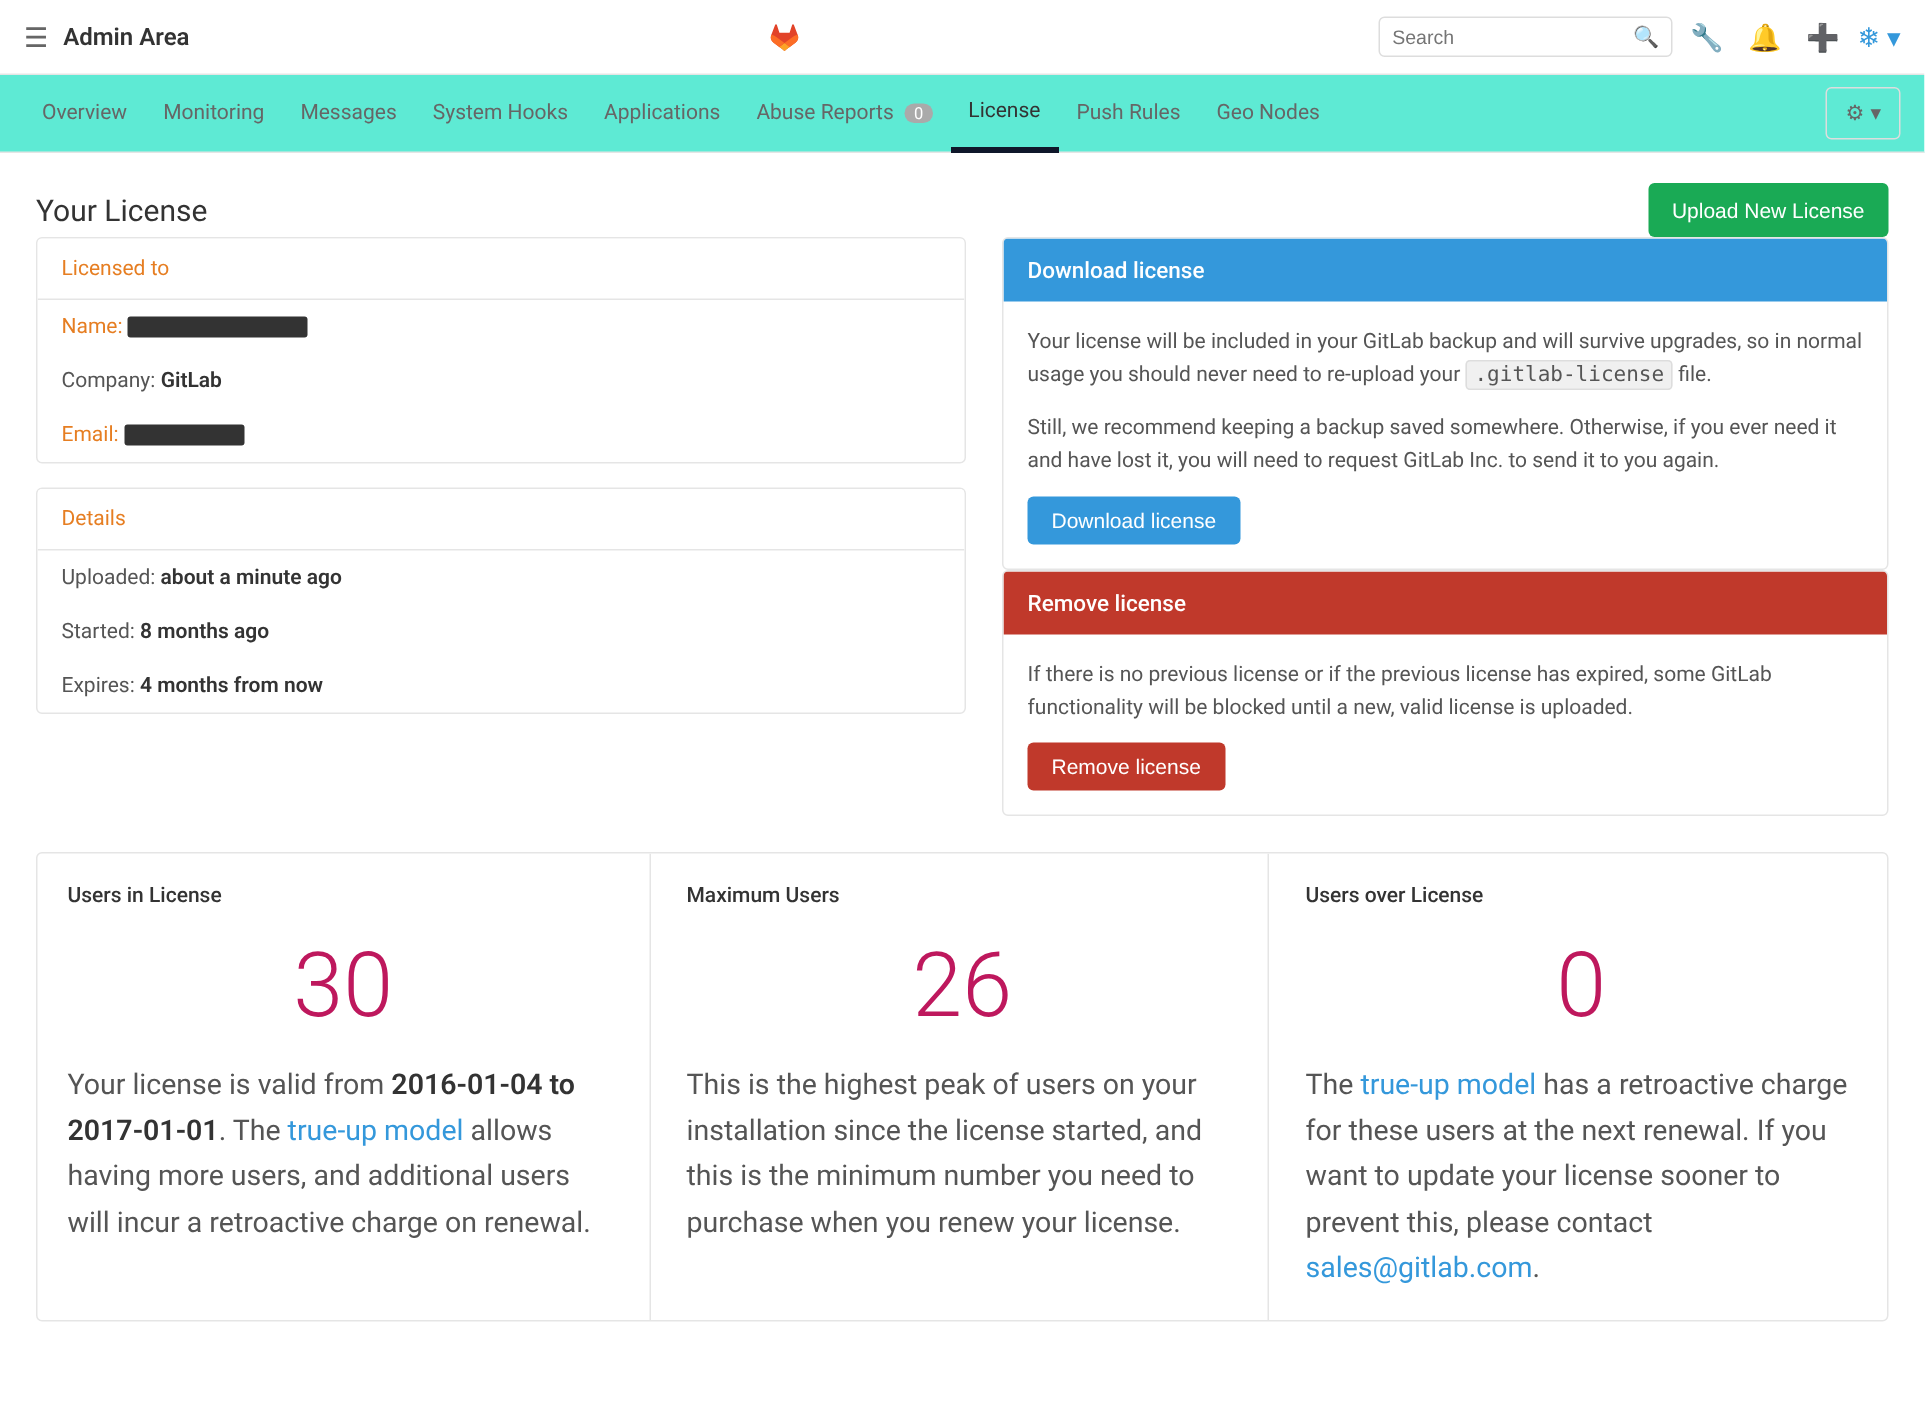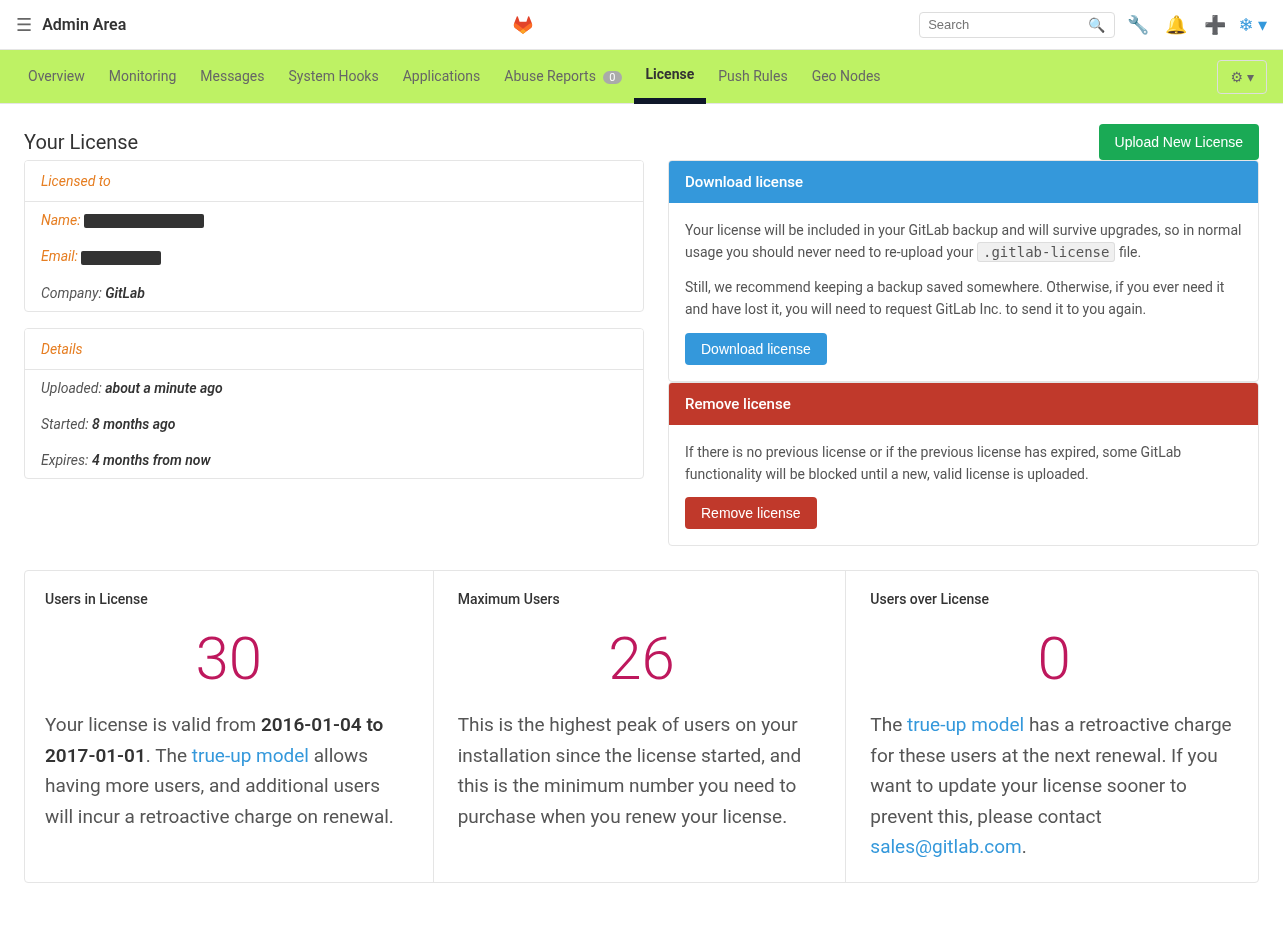--- a/index.html
+++ b/index.html
@@ -13,40 +13,40 @@
     .header-center { flex: 1; display: flex; justify-content: center; }
     .gitlab-logo { width: 36px; height: 36px; }
     .header-right { display: flex; align-items: center; gap: 8px; }
     .search-box { display: flex; align-items: center; border: 1px solid #ddd; border-radius: 4px; padding: 4px 8px; width: 196px; }
     .search-box input { border: none; outline: none; font-size: 13px; width: 100%; background: transparent; }
     .search-icon-btn { color: #999; cursor: pointer; }
     .header-icon { color: #666; cursor: pointer; font-size: 18px; padding: 4px; }
     .snowflake-icon { color: #3498db; cursor: pointer; font-size: 18px; }
 
     
-    .nav { display: flex; align-items: center; border-bottom: 1px solid #e5e5e5; padding: 0 16px; background: #bef264; }
+    .nav { display: flex; align-items: center; border-bottom: 1px solid #e5e5e5; padding: 0 16px; background: #5eead4; }
     .nav-item { padding: 16px 12px; color: #666; cursor: pointer; font-size: 14px; text-decoration: none; white-space: nowrap; border-bottom: 2px solid transparent; margin-bottom: -1px; }
-    .nav-item.active { color: #333; border-bottom: 6px solid #0f172a; font-weight: 700; }
+    .nav-item.active { color: #333; border-bottom: 4px solid #0f172a; font-weight: 400; }
     .nav-item .badge { background: #aaa; color: #fff; border-radius: 10px; padding: 0 6px; font-size: 11px; margin-left: 4px; }
     .nav-right { margin-left: auto; }
     .nav-gear { display: flex; align-items: center; gap: 4px; padding: 8px 12px; border: 1px solid #ddd; border-radius: 4px; cursor: pointer; color: #666; }
 
     
     .page { padding: 20px 24px; }
     .page-header { display: flex; justify-content: space-between; align-items: center; }
     .page-title { font-size: 20px; font-weight: 400; color: #333; }
     .btn-primary { background: #1aaa55; color: #fff; border: none; border-radius: 4px; padding: 10px 16px; cursor: pointer; font-size: 14px; font-weight: 500; }
 
     
     .main-layout { display: flex; gap: 24px; }
     .left-panel { flex: 0 0 620px; display: flex; flex-direction: column; gap: 0; }
     .right-panel { flex: 1; display: flex; flex-direction: column; }
 
     
-    .card { border: 1px solid #e5e5e5; border-radius: 4px; overflow: hidden; font-style: italic; }
+    .card { border: 1px solid #e5e5e5; border-radius: 4px; overflow: hidden; }
     .card-header { padding: 12px 16px; font-size: 14px; color: #e67e22; border-bottom: 1px solid #e5e5e5; background: #fff; }
     .info-row { padding: 10px 16px; font-size: 14px; color: #555; }
     .info-row strong { color: #333; font-weight: 600; }
     .info-row span.label { color: #e67e22; }
 
     
     .section-blue { border: 1px solid #e5e5e5; border-radius: 4px; overflow: hidden; }
     .section-blue-header { background: #3498db; color: #fff; padding: 12px 16px; font-size: 15px; font-weight: 500; }
     .section-blue-body { padding: 16px; }
     .section-blue-body p { margin-bottom: 12px; line-height: 1.6; color: #555; }
@@ -133,26 +133,26 @@
 
     <div class="left-panel">
 
       <div class="card">
         <div class="card-header">Licensed to</div>
         <div class="info-row">
           <span class="label">Name:</span>
           <span class="redacted">&nbsp;</span>
         </div>
         <div class="info-row">
+          <span>Company:</span>
+          <strong>GitLab</strong>
+        </div>
+        <div class="info-row">
           <span class="label">Email:</span>
           <span class="redacted-sm">&nbsp;</span>
-        </div>
-        <div class="info-row">
-          <span>Company:</span>
-          <strong>GitLab</strong>
         </div>
       </div>
 
       <div class="card" style="margin-top:16px;">
         <div class="card-header">Details</div>
         <div class="info-row">
           <span>Uploaded:</span>
           <strong>about a minute ago</strong>
         </div>
         <div class="info-row">

